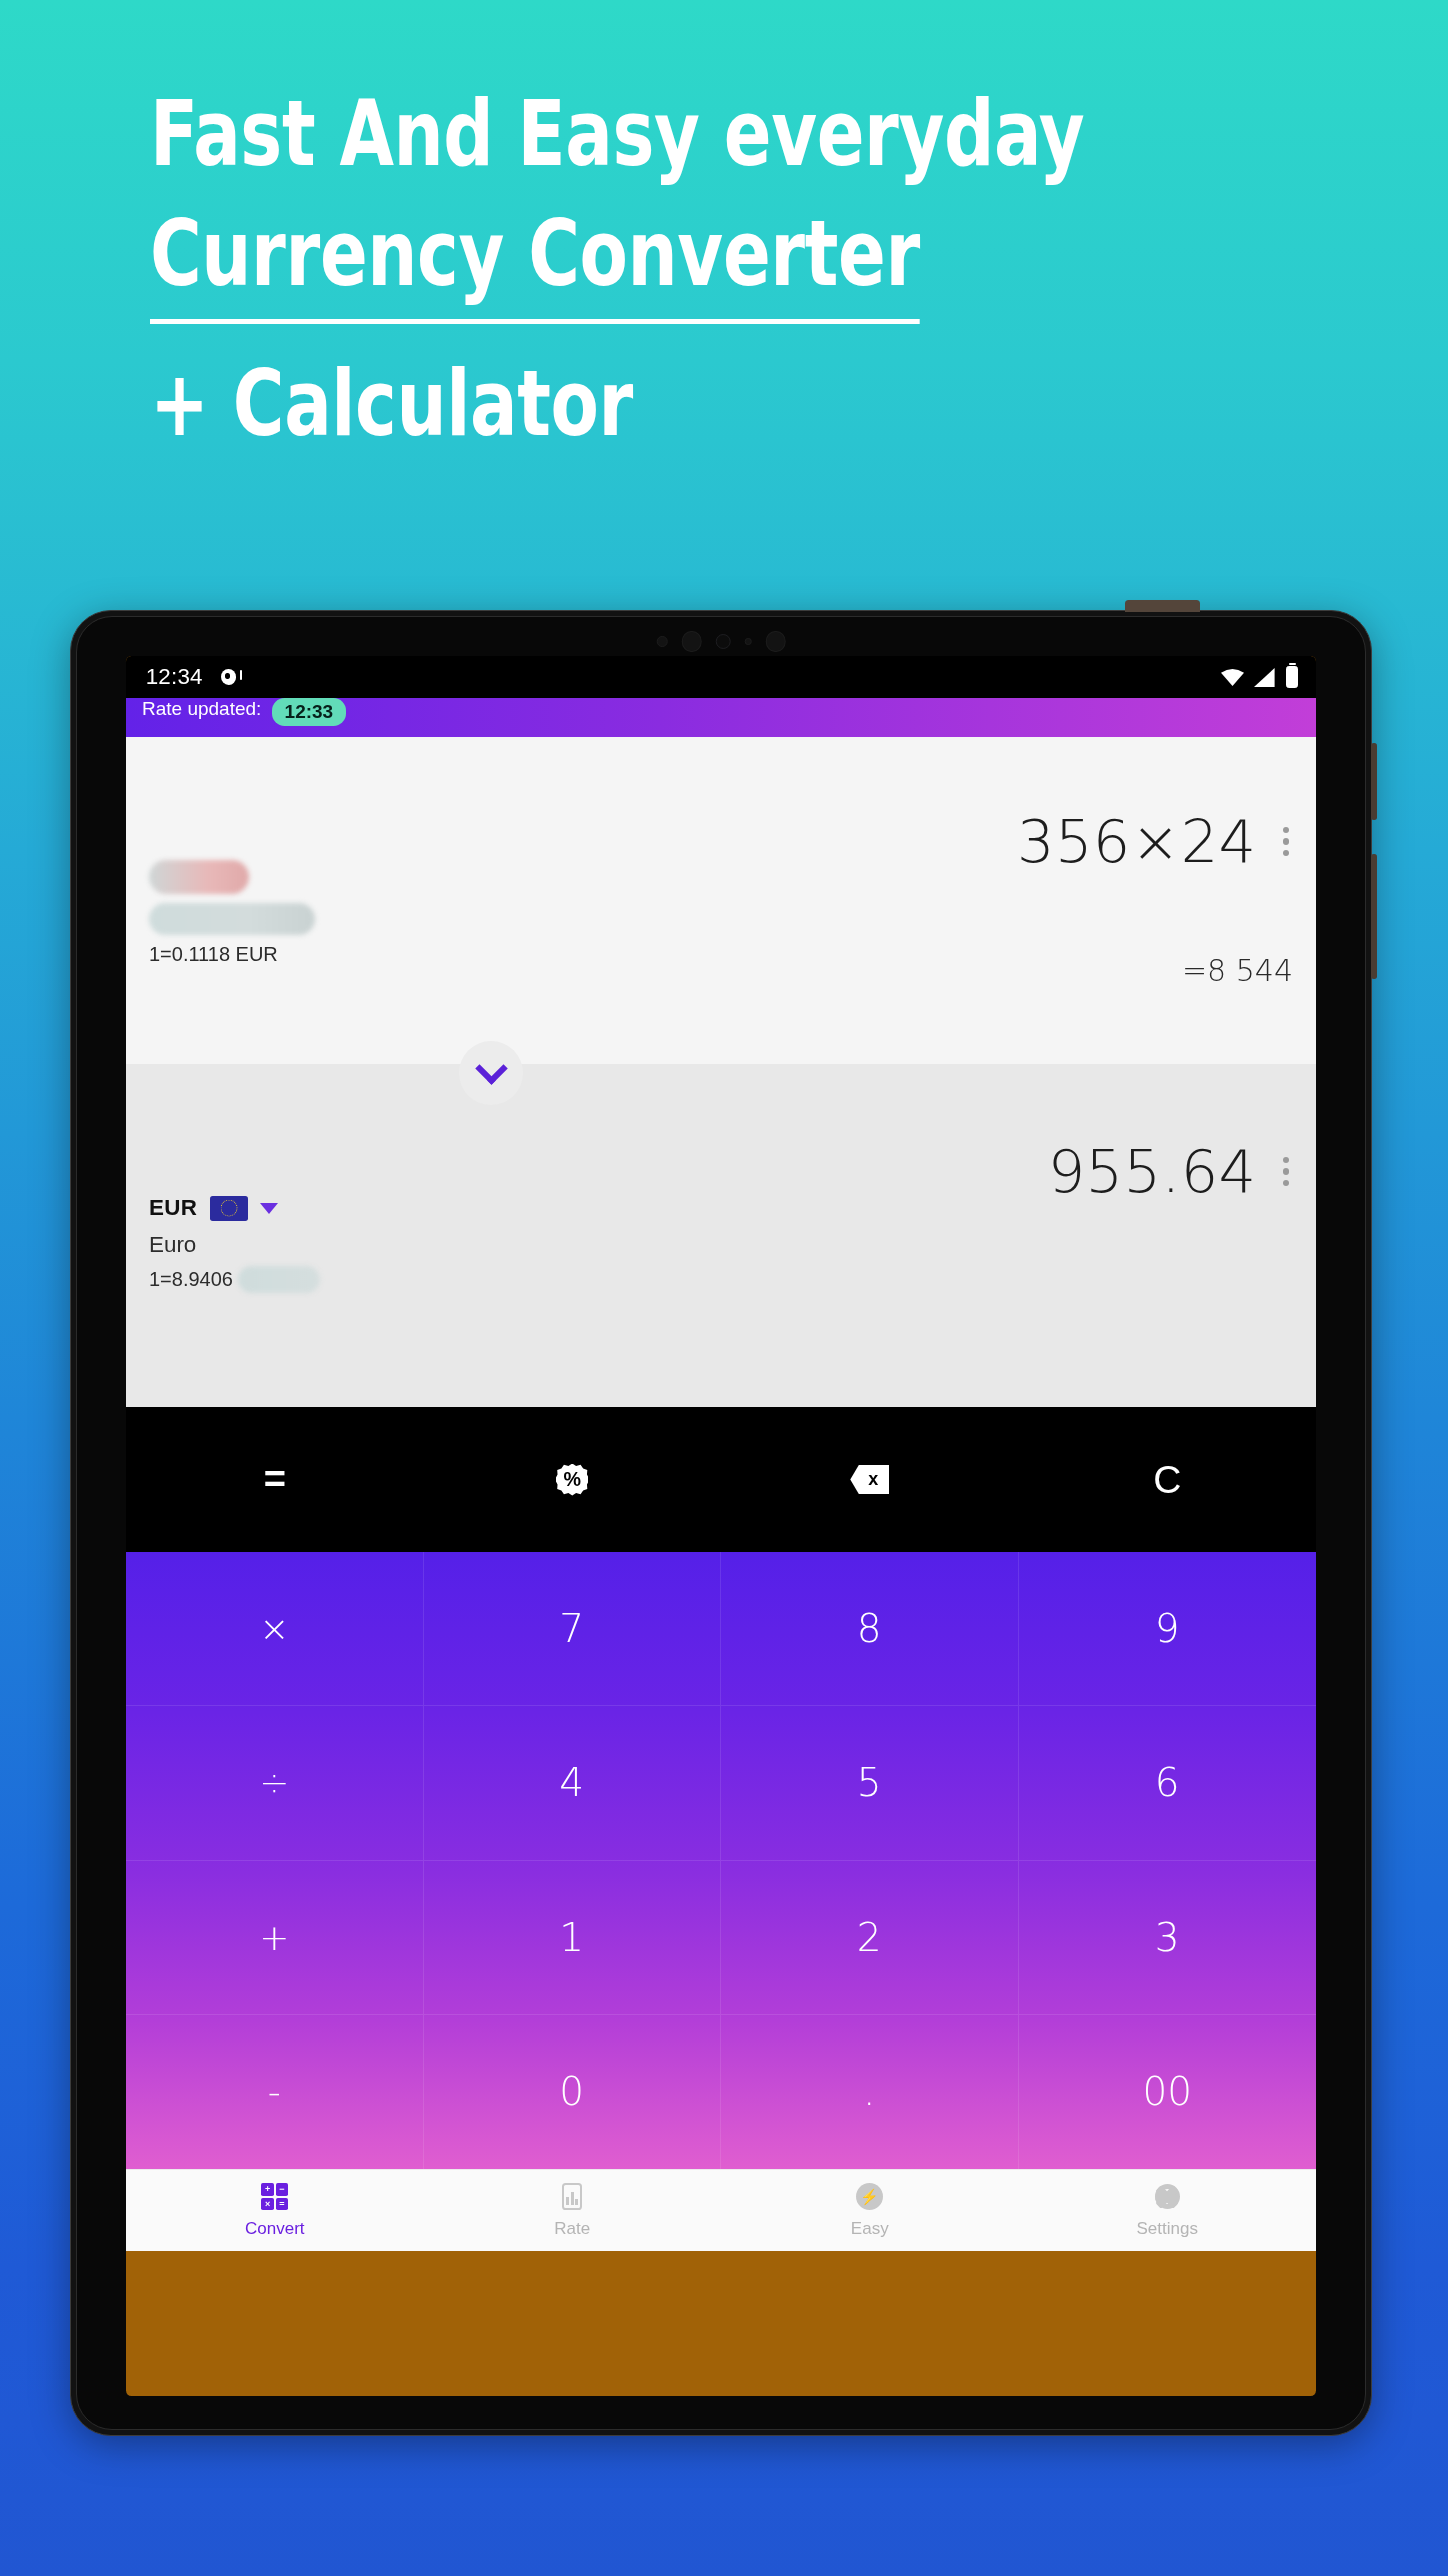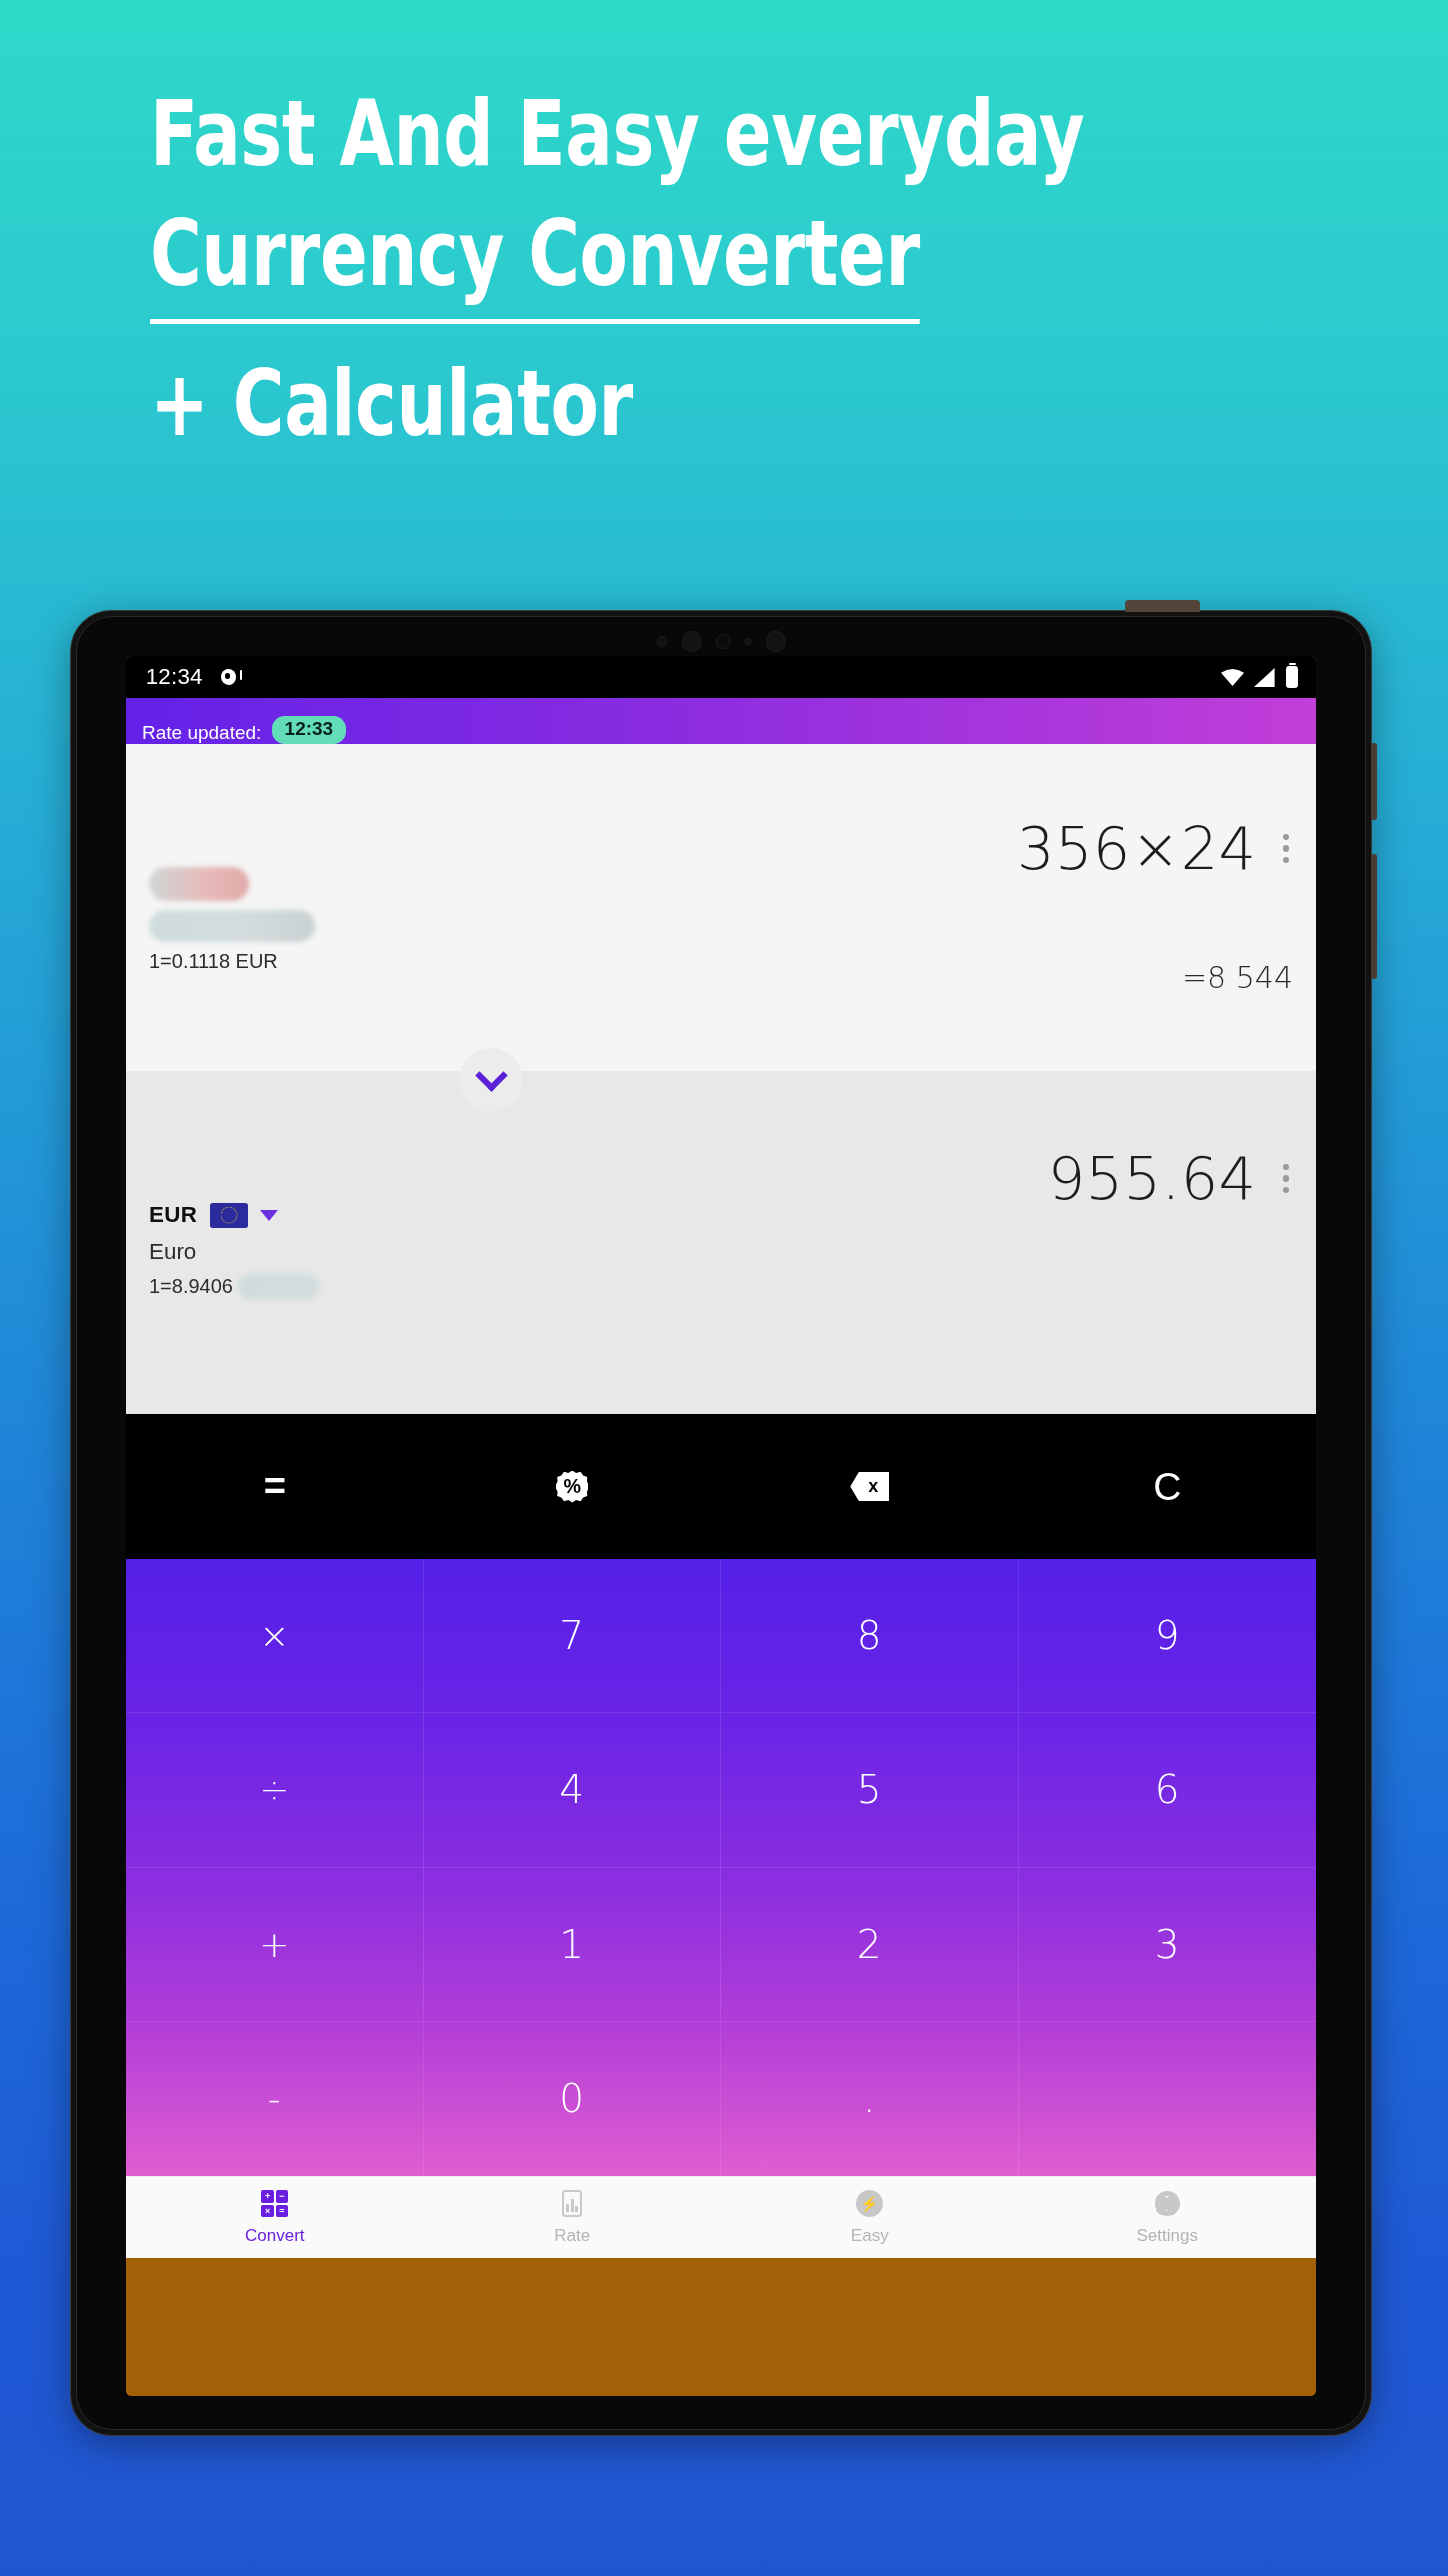--- a/index.html
+++ b/index.html
@@ -123,24 +123,24 @@
     width: 2.7px; height: 9.8px; background: #fff; border-radius: 0.9px;
   }
   .sb-right { display: flex; align-items: center; gap: 9.8px; }
   .ic-wifi { width: 23px; height: 17px; }
   .ic-signal { width: 21.5px; height: 19px; }
   .ic-batt { width: 12.5px; height: 21.5px; border: 1.8px solid #fff; border-radius: 2.7px; background: #fff; position: relative; }
   .ic-batt::before { content:""; position:absolute; left:2.7px; top:-4.5px; width:7.2px; height:2.7px; background:#fff; border-radius:0.9px; }
 
   
   .ratebar {
-    height: 46px;
+    height: 39px;
     background: linear-gradient(90deg, #6322e8 0%, #8a2ce0 45%, #c23ed8 100%);
     display: flex;
-    align-items: flex-end;
+    align-items: flex-start;
     padding-left: 16px;
     gap: 10.7px;
   }
   .ratebar-label { color: #ffffff; font-size: 19px; }
   .rate-pill {
     background: #62dcb9;
     color: #06201a;
     font-size: 19px;
     font-weight: 700;
     padding: 2.7px 12.5px 3.6px;
@@ -474,20 +474,21 @@
       <div class="key">4</div>
       <div class="key">5</div>
       <div class="key">6</div>
       <div class="key op">+</div>
       <div class="key">1</div>
       <div class="key">2</div>
       <div class="key">3</div>
       <div class="key op">-</div>
       <div class="key">0</div>
       <div class="key">.</div>
+      <div class="key">00</div>
     </div>
 
     <div class="bottomnav">
       <div class="navitem active">
         <span class="nav-ic">
           <span class="ic-convert">
               <i>+</i>
               <i>−</i>
               <i>×</i>
               <i>=</i>

